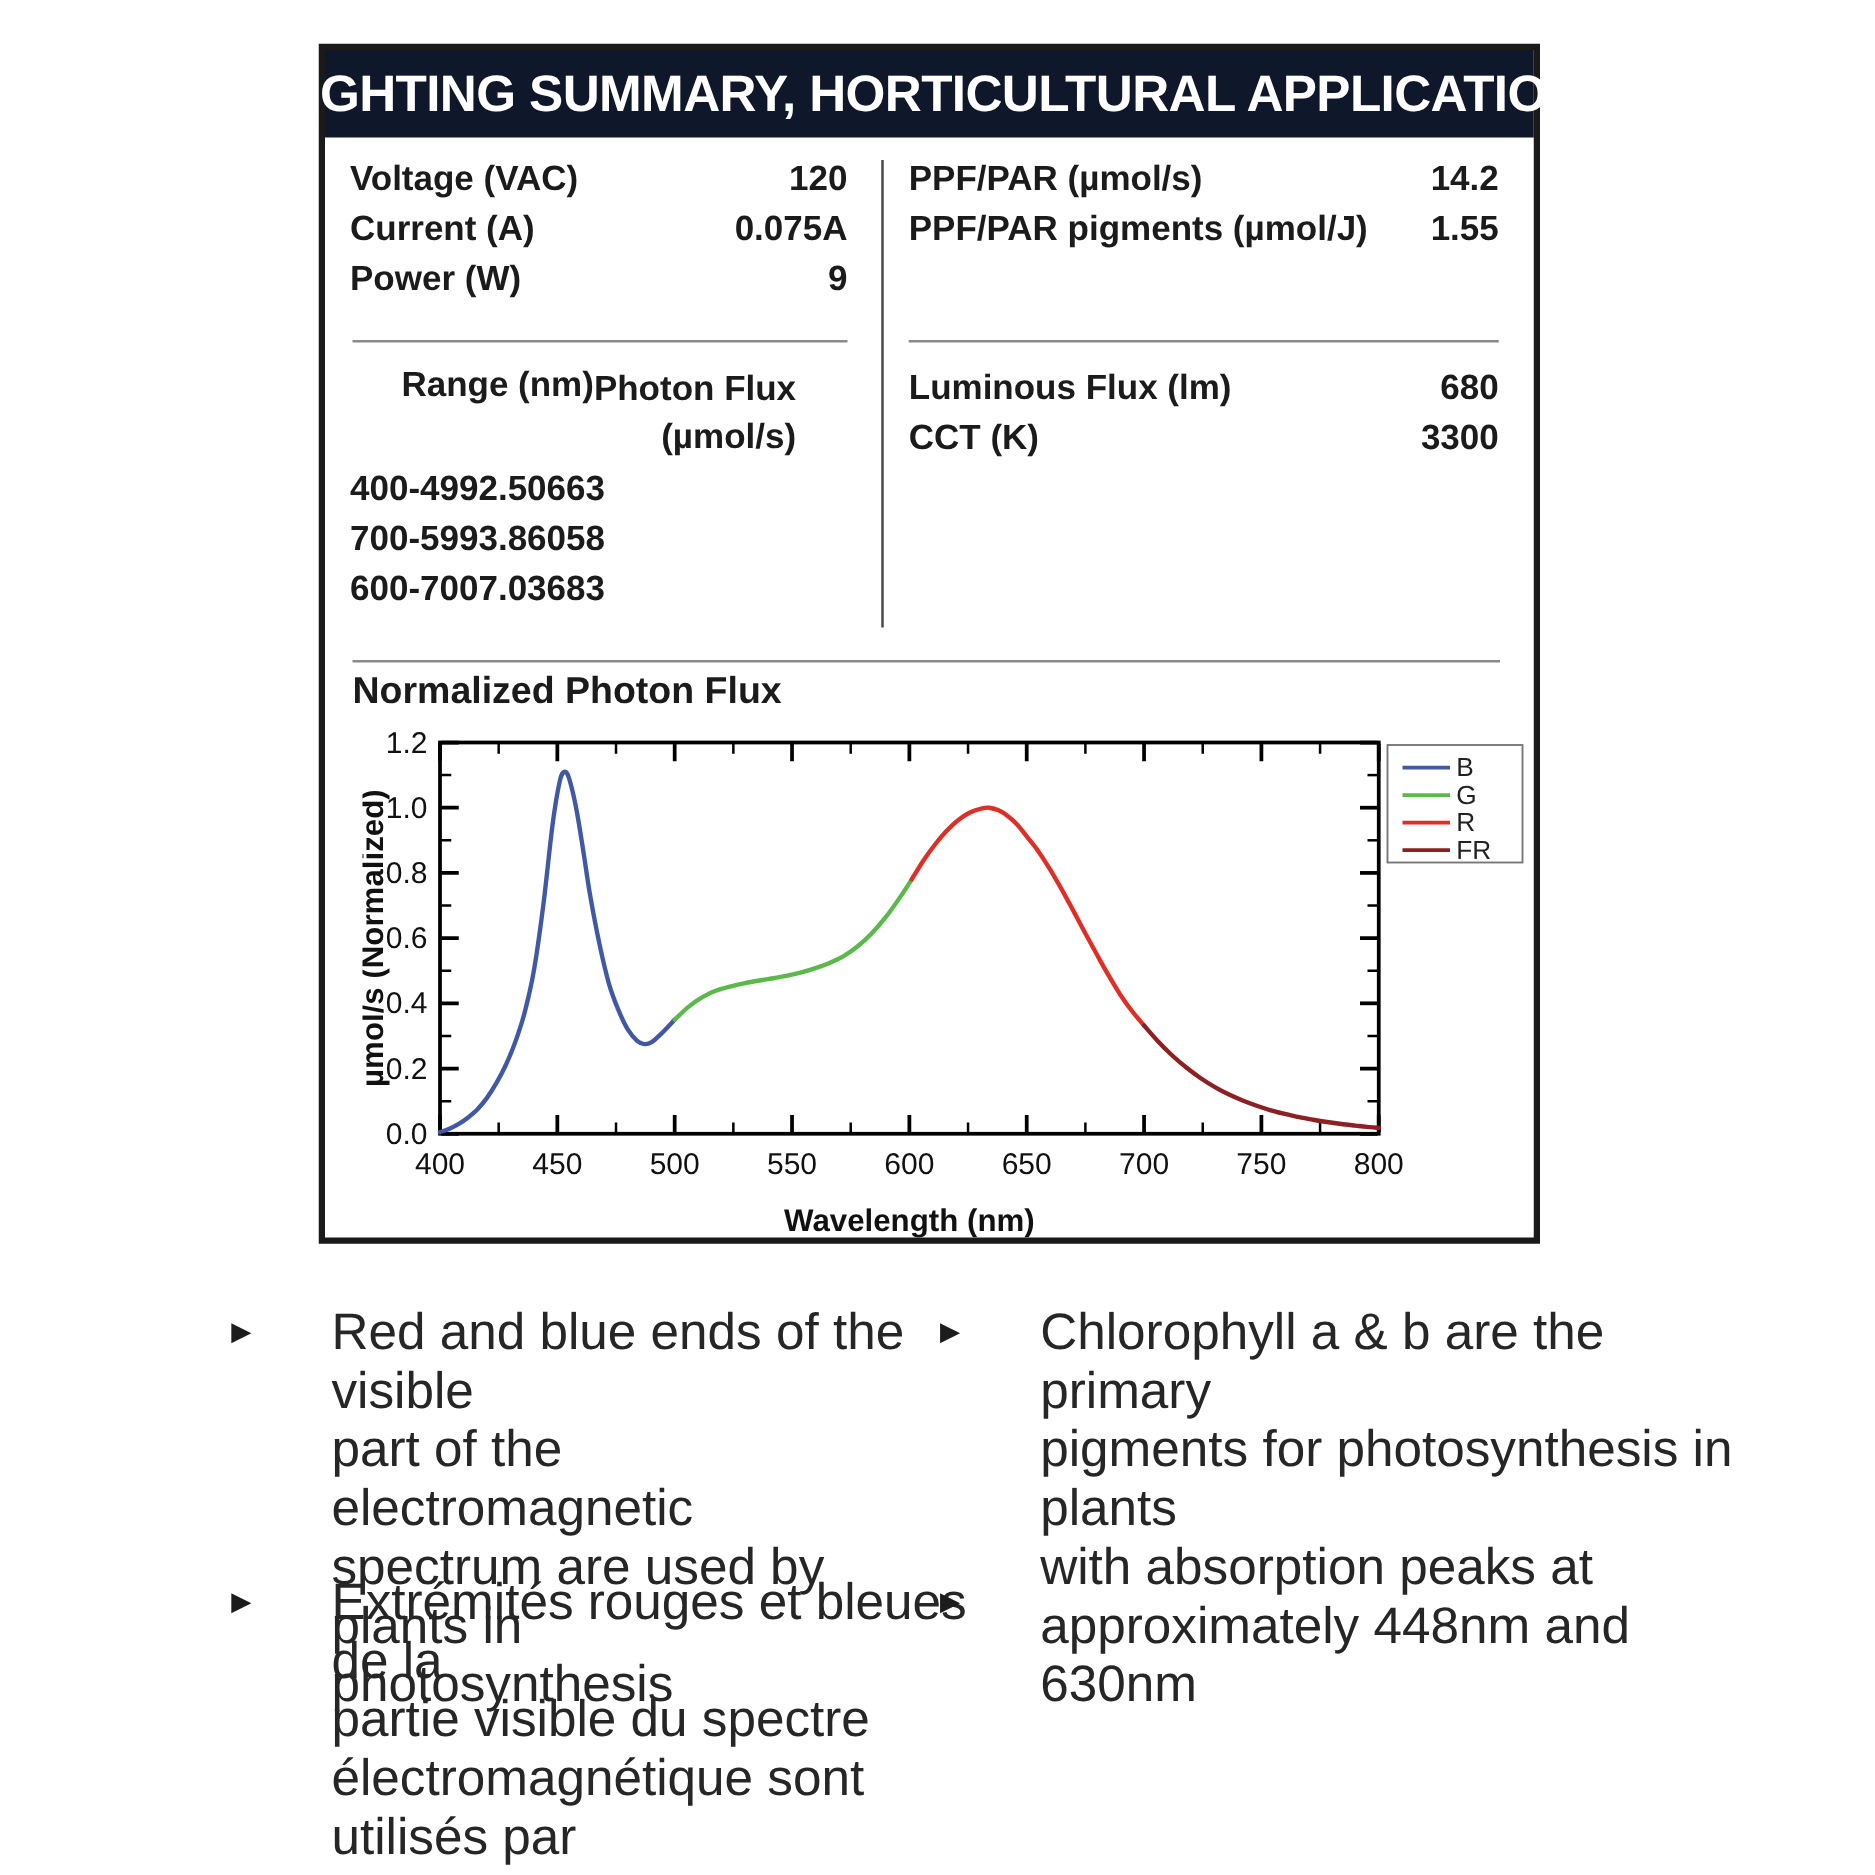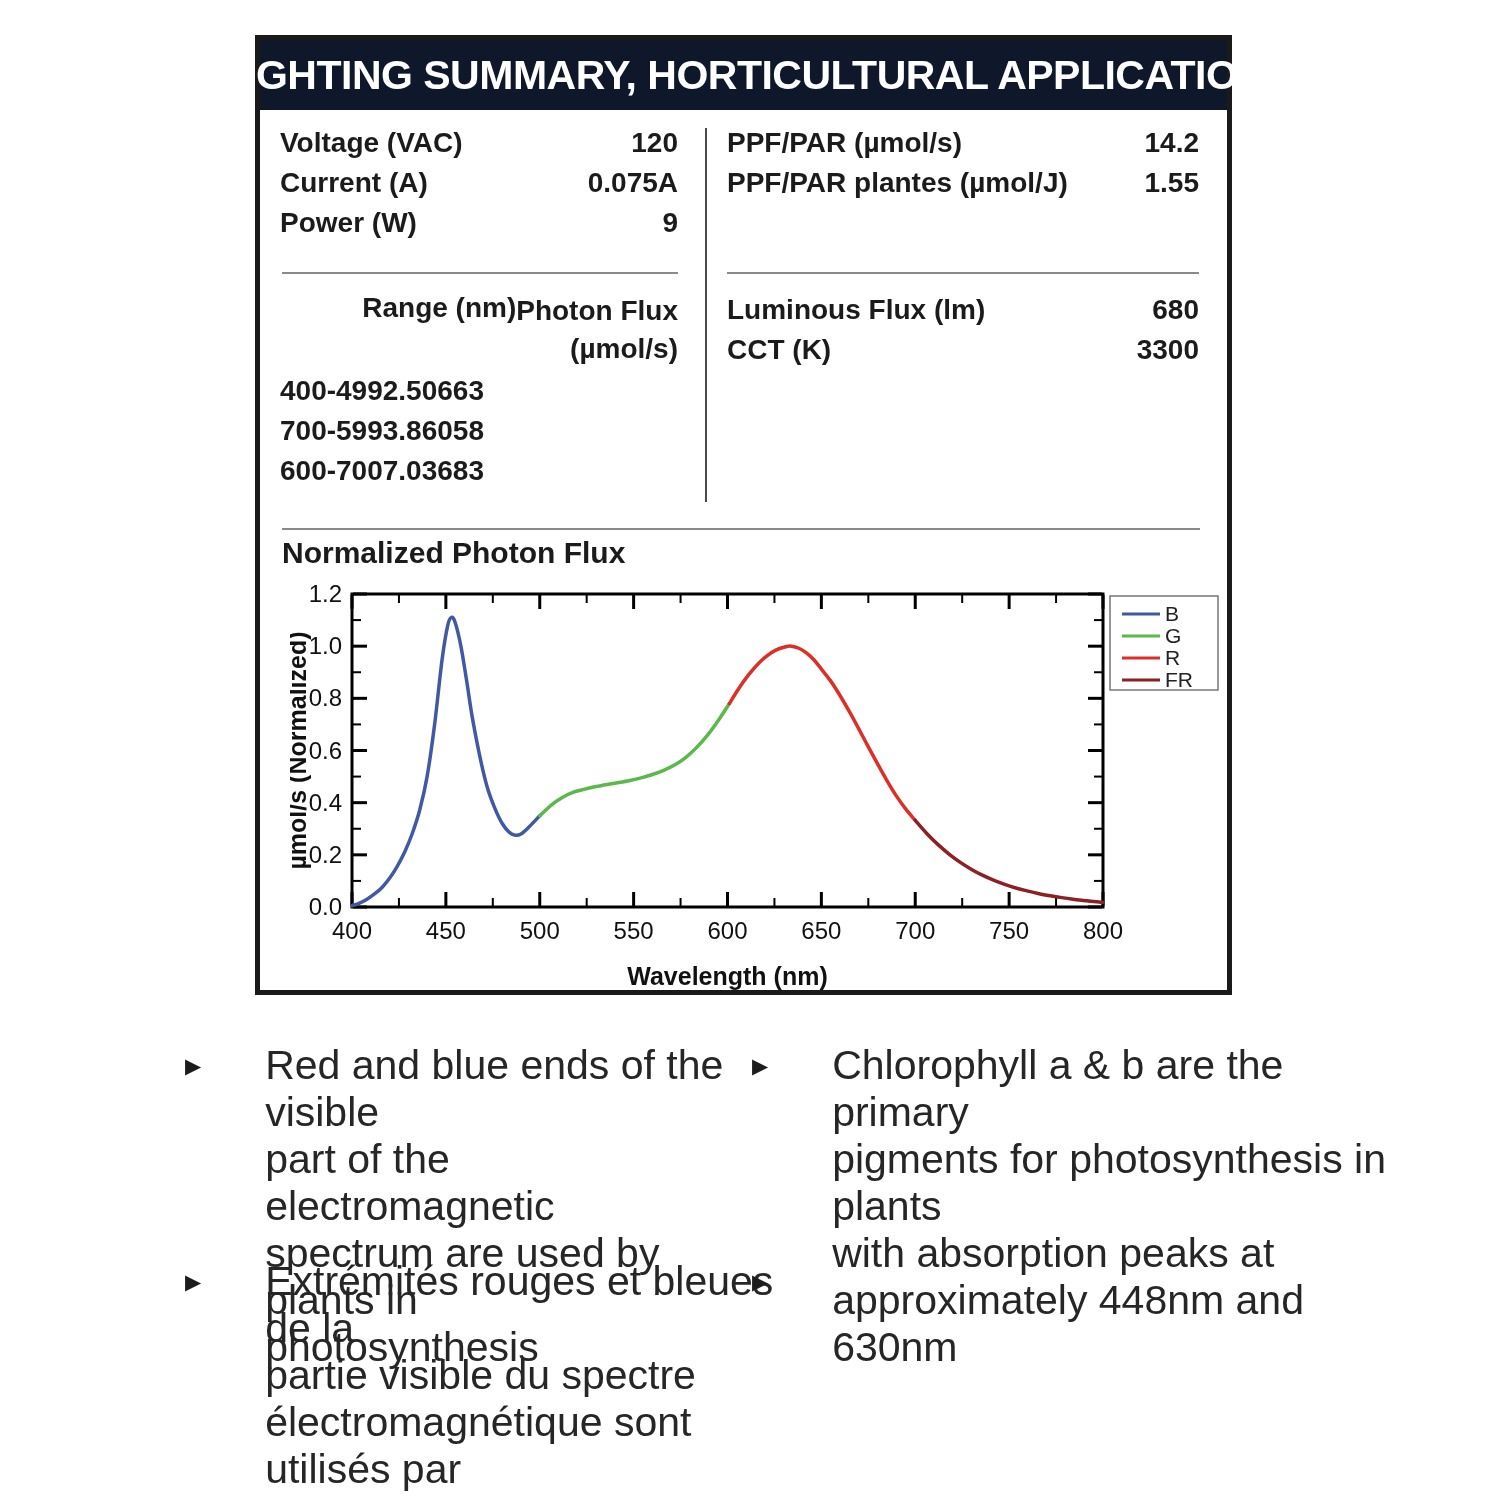--- a/index.html
+++ b/index.html
@@ -28,21 +28,21 @@
 
   .hline { position:absolute; height:2px; background:#8a8a8a; }
   #hline-left  { left:22px;  top:232px; width:396px; }
   #hline-right { left:467px; top:232px; width:472px; }
   #hline-full  { left:22px;  top:488px; width:918px; }
   .vline { position:absolute; width:2px; background:#4a4a4a; }
   #vdivider { left:445px; top:88px; height:374px; }
 
   
   #range-table { position:absolute; left:20px; top:252px; width:398px; }
-  .range-head { display:flex; justify-content:flex-end; font-size:28px; font-weight:700; }
+  .range-head { display:flex; justify-content:center; font-size:28px; font-weight:700; }
   .range-head .rh-right { text-align:right; line-height:38px; }
   .range-rows { margin-top:4px; }
   .range-row { display:flex; justify-content:flex-start; height:40px;
                font-size:28px; font-weight:700; line-height:38px; }
 
   
   #chart-title { position:absolute; left:22px; top:496px; font-size:30px; font-weight:700; }
   #spectrum-svg { position:absolute; left:30px; top:544px; }
   .tick-label { font-family:"Liberation Sans", sans-serif; font-size:24px; fill:#111; }
   .axis-title { font-family:"Liberation Sans", sans-serif; font-size:25px; font-weight:700; fill:#111; }
@@ -82,21 +82,21 @@
         <span class="spec-value">9</span>
       </div>
     </div>
 
     <div class="spec-group" id="ppf">
       <div class="spec-row">
         <span class="spec-label">PPF/PAR (µmol/s)</span>
         <span class="spec-value">14.2</span>
       </div>
       <div class="spec-row">
-        <span class="spec-label">PPF/PAR plantes (µmol/J)</span>
+        <span class="spec-label">PPF/PAR pigments (µmol/J)</span>
         <span class="spec-value">1.55</span>
       </div>
     </div>
 
     <div class="hline" id="hline-left"></div>
     <div class="hline" id="hline-right"></div>
     <div class="vline" id="vdivider"></div>
 
     <div id="range-table">
       <div class="range-head">

